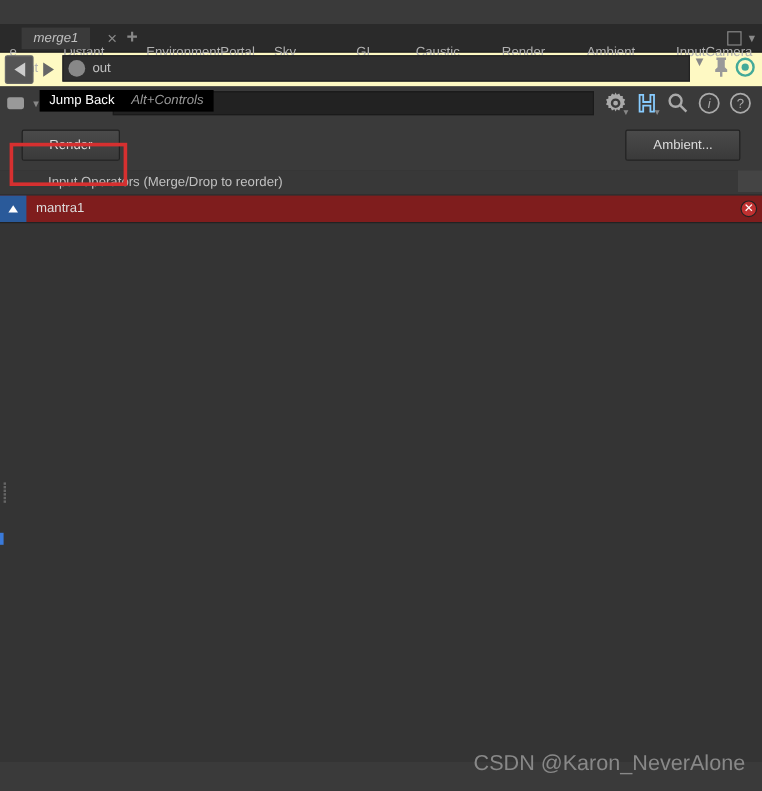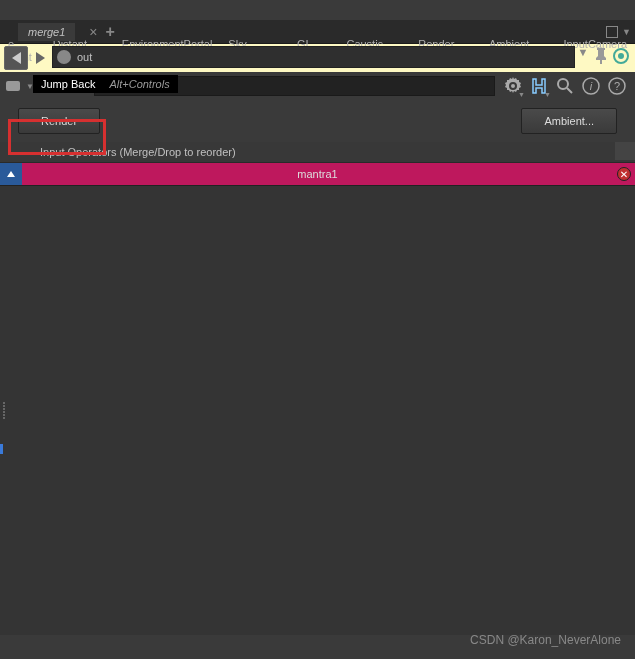--- a/index.html
+++ b/index.html
@@ -39,30 +39,30 @@
 .hicon { width: 20px; height: 20px; display: flex; align-items: center; justify-content: center; cursor: pointer; position: relative; }
 .hicon .dd { position: absolute; bottom: -2px; right: -2px; font-size: 7px; color: #888; }
 
 .button-row { display: flex; gap: 10px; padding: 8px 18px; background: #3a3a3a; justify-content: space-between; }
 .btn { background: linear-gradient(#4a4a4a, #3a3a3a); border: 1px solid #222; padding: 6px 22px; color: #ddd; cursor: pointer; border-radius: 2px; }
 
 .list-area { background: #383838; }
 .list-header { background: #383838; padding: 4px 8px 4px 40px; border-bottom: 1px solid #2a2a2a; display: flex; }
 .list-header-text { flex: 1; }
 .list-header-end { width: 20px; background: #444; height: 18px; margin-right: -8px; margin-top: -4px; margin-bottom: -4px; }
-.list-row { display: flex; align-items: center; background: #be185d; height: 22px; text-align: center; }
+.list-row { display: flex; align-items: center; background: #7f1d1d; height: 22px; }
 .row-icon { width: 22px; height: 22px; background: #2a5a9a; display: flex; align-items: center; justify-content: center; }
 .row-icon .up-arrow { width: 0; height: 0; border-left: 4px solid transparent; border-right: 4px solid transparent; border-bottom: 6px solid #fff; }
 .row-text { flex: 1; padding: 0 8px; color: #ddd; }
 .row-delete { width: 22px; height: 22px; display: flex; align-items: center; justify-content: center; cursor: pointer; }
 .delete-x { width: 14px; height: 14px; background: #c03030; border-radius: 50%; color: #fff; display: flex; align-items: center; justify-content: center; font-size: 10px; border: 1px solid #222; }
 
 .content-area { background: #343434; height: 450px; border-top: 1px solid #222; }
 
-.watermark { position: absolute; bottom: 12px; right: 14px; color: #888; font-size: 12px; }
+.watermark { position: absolute; bottom: 12px; right: 14px; color: #888; font-size: 18px; }
 .highlight-box { position: absolute; top: 119px; left: 8px; width: 98px; height: 36px; border: 3px solid #d63030; pointer-events: none; }
 .side-handle { position: absolute; left: 3px; top: 380px; width: 6px; height: 60px; display: flex; flex-direction: column; justify-content: center; gap: 1px; }
 .side-handle span { width: 2px; height: 2px; background: #666; }
 .side-blue { position: absolute; left: 0; top: 444px; width: 3px; height: 10px; background: #3a7ad9; }
 </style>
 </head>
 <body>
 
 <div class="shelf-tools">
   <div class="shelf-item">e Light</div>

